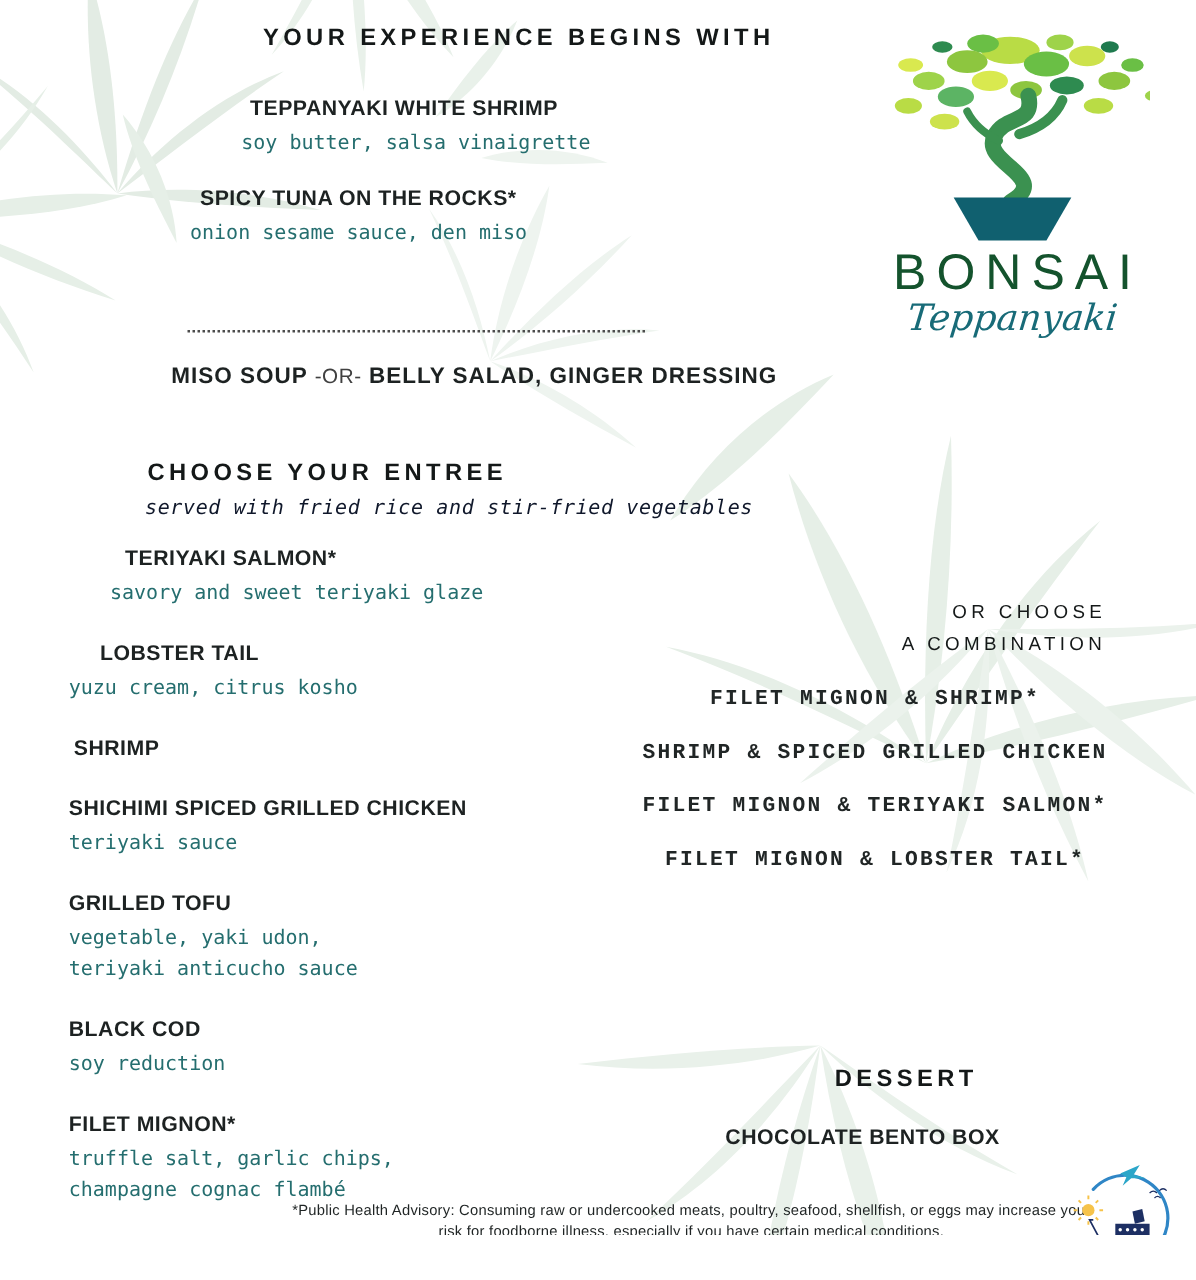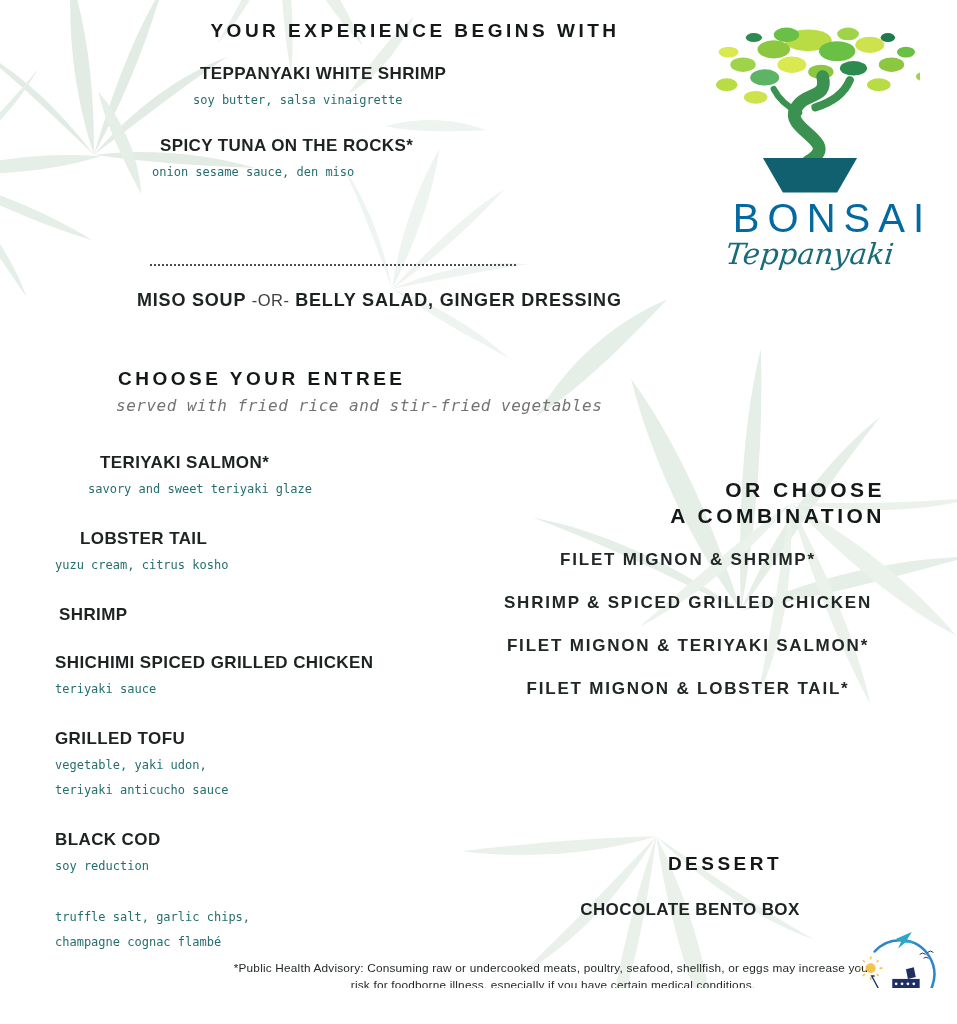--- a/index.html
+++ b/index.html
@@ -3,58 +3,58 @@
 <meta charset="utf-8">
 <style>
   html,body{margin:0;padding:0;background:#fff;}
   .page{position:relative;width:957px;height:988px;background:#ffffff;overflow:hidden;
         font-family:"Liberation Sans",sans-serif;color:#1d2222;}
   
   .wm{position:absolute;z-index:0;pointer-events:none;}
   
   .sec-heading{font-weight:700;font-size:19px;letter-spacing:3.5px;color:#141818;}
   .item-name{font-size:17px;font-weight:600;letter-spacing:0.4px;color:#1d2222;line-height:22px;margin-bottom:3px;}
-  .item-desc{font-family:"DejaVu Sans Mono",monospace;font-size:12px;color:#256e6f;
+  .item-desc{font-family:"DejaVu Sans Mono",monospace;font-size:16px;color:#256e6f;
              line-height:25px;white-space:pre-line;}
   .abs{position:absolute;z-index:1;}
   
   .starters-heading{left:130px;top:20px;width:570px;text-align:center;}
-  .starters-list{left:150px;top:63px;width:460px;}
+  .starters-list{left:150px;top:76px;width:460px;}
   .st-item{margin-bottom:22px;}
   .st-0 .item-name{padding-left:50px;} .st-0 .item-desc{padding-left:43px;}
   .st-1 .item-name{padding-left:30px;} .st-1 .item-desc{padding-left:5px;}
   .st-2 .item-name{padding-left:10px;} .st-2 .item-desc{padding-left:2px;}
   .divider{left:150px;top:264px;width:366px;height:0;border-bottom:2px dotted #4c4c4c;}
   .course-line{left:137px;top:290px;font-size:18px;font-weight:600;letter-spacing:0.8px;color:#1d2222;}
   .course-connector{font-weight:400;font-size:16.5px;color:#404040;letter-spacing:0.5px;}
   
   .entrees-heading{left:118px;top:368px;}
   .entrees-subtitle{left:116px;top:396px;font-family:"DejaVu Sans Mono",monospace;
-                    font-style:italic;font-size:16px;color:#737373;letter-spacing:0.5px;}
+                    font-style:italic;font-size:16px;color:#0f172a;letter-spacing:0.5px;}
   .entrees-list{left:55px;top:436px;width:420px;}
-  .en-item{margin-bottom:26px;margin-top:16px;}
+  .en-item{margin-bottom:26px;}
   .en-0 .item-name{padding-left:45px;} .en-0 .item-desc{padding-left:33px;}
   .en-1 .item-name{padding-left:25px;}
   .en-2 .item-name{padding-left:4px;}
   
   .combos-heading{left:600px;top:477px;width:285px;text-align:right;line-height:26px;
-                  font-size:21px;font-weight:700;letter-spacing:3.5px;color:#141818;}
-  .combos-list{left:473px;top:549px;width:430px;text-align:center;}
+                  font-size:15px;font-weight:400;letter-spacing:3.5px;color:#141818;}
+  .combos-list{left:485px;top:549px;width:430px;text-align:center;font-family:Liberation Mono, monospace;}
   .combo-item{font-size:17px;font-weight:600;letter-spacing:1.8px;color:#212626;
               line-height:22px;margin-bottom:21px;}
   
   .dessert-heading{left:520px;top:853px;width:410px;text-align:center;}
   .dessert-item{left:520px;top:899px;width:340px;text-align:center;}
   
   .advisory{left:233px;top:960px;width:640px;text-align:center;font-size:11.8px;
             line-height:1.45;color:#1f2424;letter-spacing:0.2px;}
   
   .bonsai-logo{left:688px;top:24px;width:244px;text-align:center;}
   .bonsai-name{font-size:40px;font-weight:400;letter-spacing:8px;padding-left:8px;
-               color:#0369a1;margin-top:0px;line-height:44px;text-align:right;}
+               color:#14532d;margin-top:0px;line-height:44px;}
   .bonsai-subtitle{font-family:"DejaVu Serif",serif;font-style:italic;font-size:29px;
                    color:#186b78;margin-top:-3px;transform:skewX(-6deg);}
   
   .cruise-logo{left:854px;top:928px;width:100px;height:94px;}
 </style>
 </head>
 <body>
 
 <div class="page">
 
@@ -136,20 +136,21 @@
     <div class="en-item en-4">
       <div class="item-name">GRILLED TOFU</div>
       <div class="item-desc">vegetable, yaki udon,
 teriyaki anticucho sauce</div>
     </div>
     <div class="en-item en-5">
       <div class="item-name">BLACK COD</div>
       <div class="item-desc">soy reduction</div>
     </div>
     <div class="en-item en-6">
+      <div class="item-name">FILET MIGNON*</div>
       <div class="item-desc">truffle salt, garlic chips,
 champagne cognac flambé</div>
     </div>
   </div>
 
   <div class="abs combos-heading">
     <div>OR CHOOSE</div>
     <div>A COMBINATION</div>
   </div>
   <div class="abs combos-list">

